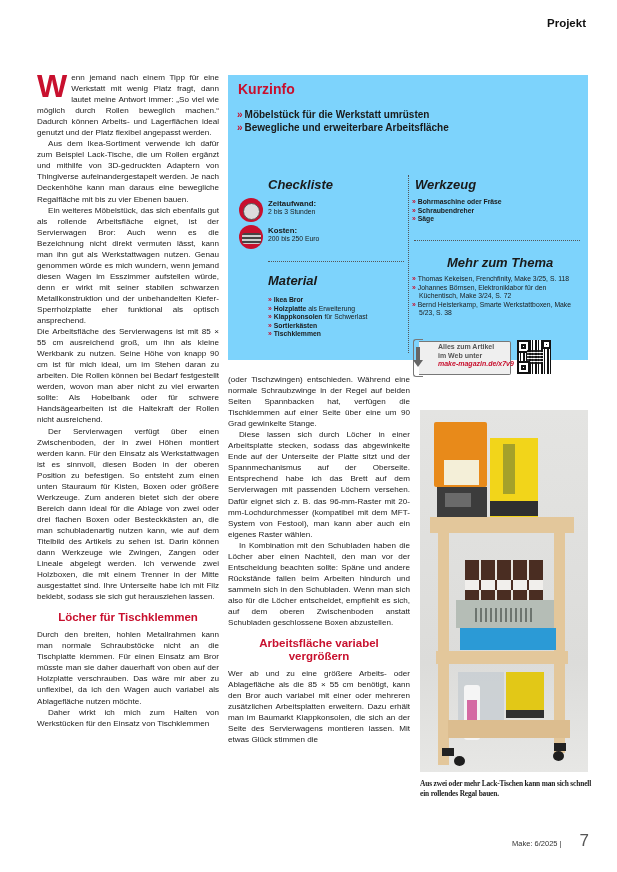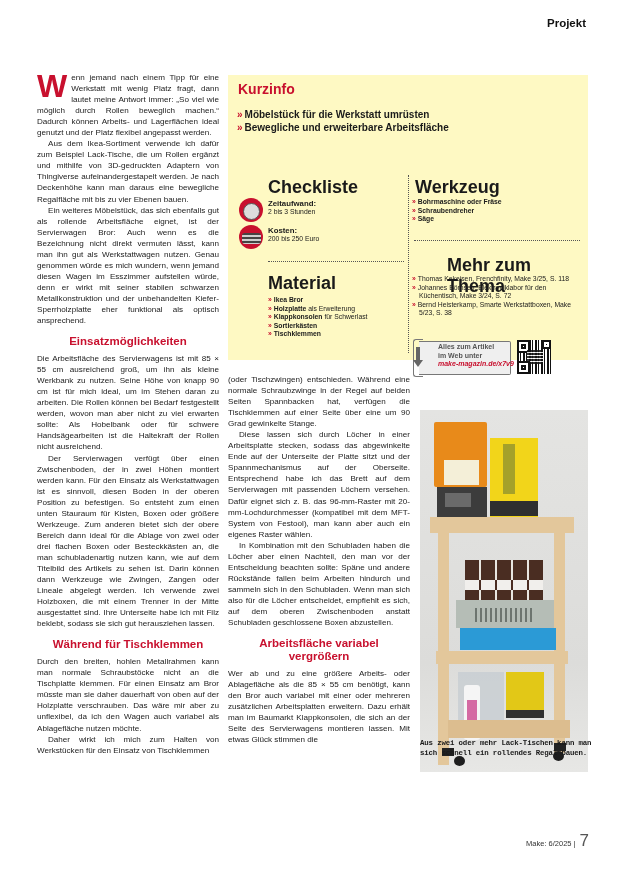--- a/index.html
+++ b/index.html
@@ -12,27 +12,27 @@
   .col p { text-indent: 11px; }
   .col p.noindent { text-indent: 0; }
   .col-left { left: 37px; top: 72px; width: 182px; }
   .col-mid { left: 228px; top: 374px; width: 182px; }
 
   .dropcap { float: left; font-size: 32px; line-height: 26px; font-weight: bold; color: #c8102e; margin: 1px 4px 0 0; font-family: "Liberation Sans", sans-serif; }
 
   .subhead { color: #c8102e; font-weight: bold; font-size: 11.5px; line-height: 13px; text-align: center; margin: 9px 0 5px; text-indent: 0 !important; }
 
   
-  .infobox { position: absolute; left: 228px; top: 75px; width: 360px; height: 285px; background: #fef9c3; }
+  .infobox { position: absolute; left: 228px; top: 75px; width: 360px; height: 285px; background: #7dd3fc; }
   .kurz-title { position: absolute; left: 10px; top: 6px; font-size: 14px; font-weight: bold; color: #c8102e; }
   .kurz-list { position: absolute; left: 9px; top: 33px; list-style: none; }
   .kurz-list li { font-size: 10px; line-height: 13px; font-weight: bold; color: #1a1a1a; }
   .raquo { color: #c8102e; font-weight: bold; margin-right: 2px; }
 
-  .box-h { font-size: 18px; font-weight: bold; color: #1a1a1a; }
+  .box-h { font-size: 13px; font-weight: bold; color: #1a1a1a; font-style: italic; }
   .check-h { position: absolute; left: 40px; top: 102px; }
   .check-item { position: absolute; left: 40px; font-size: 6.8px; line-height: 8.5px; }
   .check-item b { display: block; font-size: 7.8px; line-height: 9px; }
   .check-icon { position: absolute; left: 11px; width: 24px; height: 24px; border-radius: 50%; background: #c8102e; }
   .check-icon .inner { position: absolute; left: 4px; top: 5px; width: 17px; height: 17px; border-radius: 50%; background: #dcdcdc; border: 1px solid #555; }
   .check-icon .stack { position: absolute; left: 3px; top: 8px; width: 19px; height: 11px; background: repeating-linear-gradient(#444 0 2px, #cfcfcf 2px 4px); border-radius: 3px; }
 
   .dotted-h { position: absolute; border-top: 1.4px dotted #555; }
   .dotted-v { position: absolute; border-left: 1.4px dotted #555; }
 
@@ -58,38 +58,37 @@
       #fff; }
   .qr::before, .qr::after { content: ""; position: absolute; width: 9px; height: 9px; border: 2px solid #111; background: #fff; box-shadow: inset 0 0 0 2px #fff, inset 0 0 0 4px #111; }
   .qr::before { left: 0; top: 0; }
   .qr::after { left: 0; bottom: 0; }
   .qr .qr-c { position: absolute; right: 0; top: 0; width: 9px; height: 9px; border: 2px solid #111; background: #fff; box-shadow: inset 0 0 0 2px #fff, inset 0 0 0 4px #111; }
   .qr .qr-n { position: absolute; left: 10px; top: 10px; width: 16px; height: 14px; background: repeating-linear-gradient(0deg, #111 0 2px, #fff 2px 3px); opacity: .85; }
 
   
   .photo { position: absolute; left: 420px; top: 410px; width: 168px; height: 362px; background: linear-gradient(#e4e4e2, #dcdcda 70%, #e7e7e5); overflow: hidden; }
   .photo div { position: absolute; }
-  .caption { position: absolute; left: 420px; top: 738px; width: 175px; font-size: 7.4px; line-height: 10px; font-weight: bold; color: #1a1a1a; font-family: Liberation Mono, monospace; letter-spacing: -0.15px; }
-
-  .footer { position: absolute; right: 28px; top: 831px; font-size: 7.5px; color: #333; display: flex; align-items: baseline; gap: 4px; }
+  .caption { position: absolute; left: 420px; top: 779px; width: 175px; font-size: 7.4px; line-height: 10px; font-weight: bold; color: #1a1a1a; font-family: Liberation Serif, serif; letter-spacing: -0.15px; }
+
+  .footer { position: absolute; right: 28px; top: 831px; font-size: 7.5px; color: #333; display: flex; align-items: baseline; gap: 18px; }
   .footer .pg { font-size: 17px; color: #555; font-weight: normal; }
 </style>
 </head>
 <body>
 
 <div class="section-label">Projekt</div>
 
 <div class="col col-left">
   <p class="noindent"><span class="dropcap">W</span><span>enn jemand nach einem Tipp für eine Werkstatt mit wenig Platz fragt, dann lautet meine Antwort immer: „So viel wie möglich durch Rollen beweglich machen.“ Dadurch können Arbeits- und Lagerflächen ideal genutzt und der Platz flexibel angepasst werden.</span></p>
   <p>Aus dem Ikea-Sortiment verwende ich dafür zum Beispiel Lack-Tische, die um Rollen ergänzt und mithilfe von 3D-gedruckten Adaptern von Thingiverse aufeinandergestapelt werden. Je nach Deckenhöhe kann man daraus eine bewegliche Regalfläche mit bis zu vier Ebenen bauen.</p>
   <p>Ein weiteres Möbelstück, das sich ebenfalls gut als rollende Arbeitsfläche eignet, ist der Servierwagen Bror: Auch wenn es die Bezeichnung nicht direkt vermuten lässt, kann man ihn gut als Werkstattwagen nutzen. Genau genommen würde es mich wundern, wenn jemand diesen Wagen im Esszimmer aufstellen würde, denn er wirkt mit seiner stabilen schwarzen Metallkonstruktion und der unbehandelten Kiefer-Sperrholzplatte eher funktional als optisch ansprechend.</p>
-  <p class="subhead">Einsatzmöglichkeiten</p>
   <p class="noindent">Die Arbeitsfläche des Servierwagens ist mit 85 × 55 cm ausreichend groß, um ihn als kleine Werkbank zu nutzen. Seine Höhe von knapp 90 cm ist für mich ideal, um im Stehen daran zu arbeiten. Die Rollen können bei Bedarf festgestellt werden, wovon man aber nicht zu viel erwarten sollte: Als Hobelbank oder für schwere Handsägearbeiten ist die Haltekraft der Rollen nicht ausreichend.</p>
   <p>Der Servierwagen verfügt über einen Zwischenboden, der in zwei Höhen montiert werden kann. Für den Einsatz als Werkstattwagen ist es sinnvoll, diesen Boden in der oberen Position zu befestigen. So entsteht zum einen unten Stauraum für Kisten, Boxen oder größere Werkzeuge. Zum anderen bietet sich der obere Bereich dann ideal für die Ablage von zwei oder drei flachen Boxen oder Besteckkästen an, die man schubladenartig nutzen kann, wie auf dem Titelbild des Artikels zu sehen ist. Darin können dann Werkzeuge wie Zwingen, Zangen oder Lineale abgelegt werden. Ich verwende zwei Holzboxen, die mit einem Trenner in der Mitte ausgestattet sind. Ihre Unterseite habe ich mit Filz beklebt, sodass sie sich gut herausziehen lassen.</p>
-  <p class="subhead">Während für Tischklemmen</p>
+  <p class="subhead">Löcher für Tischklemmen</p>
   <p class="noindent">Durch den breiten, hohlen Metallrahmen kann man normale Schraubstöcke nicht an die Tischplatte klemmen. Für einen Einsatz am Bror müsste man sie daher dauerhaft von oben auf der Holzplatte verschrauben. Das wäre mir aber zu unflexibel, da ich den Wagen auch variabel als Ablagefläche nutzen möchte.</p>
   <p>Daher wirkt ich mich zum Halten von Werkstücken für den Einsatz von Tischklemmen</p>
 </div>
 
 <div class="infobox">
   <div class="kurz-title">Kurzinfo</div>
   <ul class="kurz-list">
     <li><span class="raquo">»</span><span>Möbelstück für die Werkstatt umrüsten</span></li>
     <li><span class="raquo">»</span><span>Bewegliche und erweiterbare Arbeitsfläche</span></li>
   </ul>

